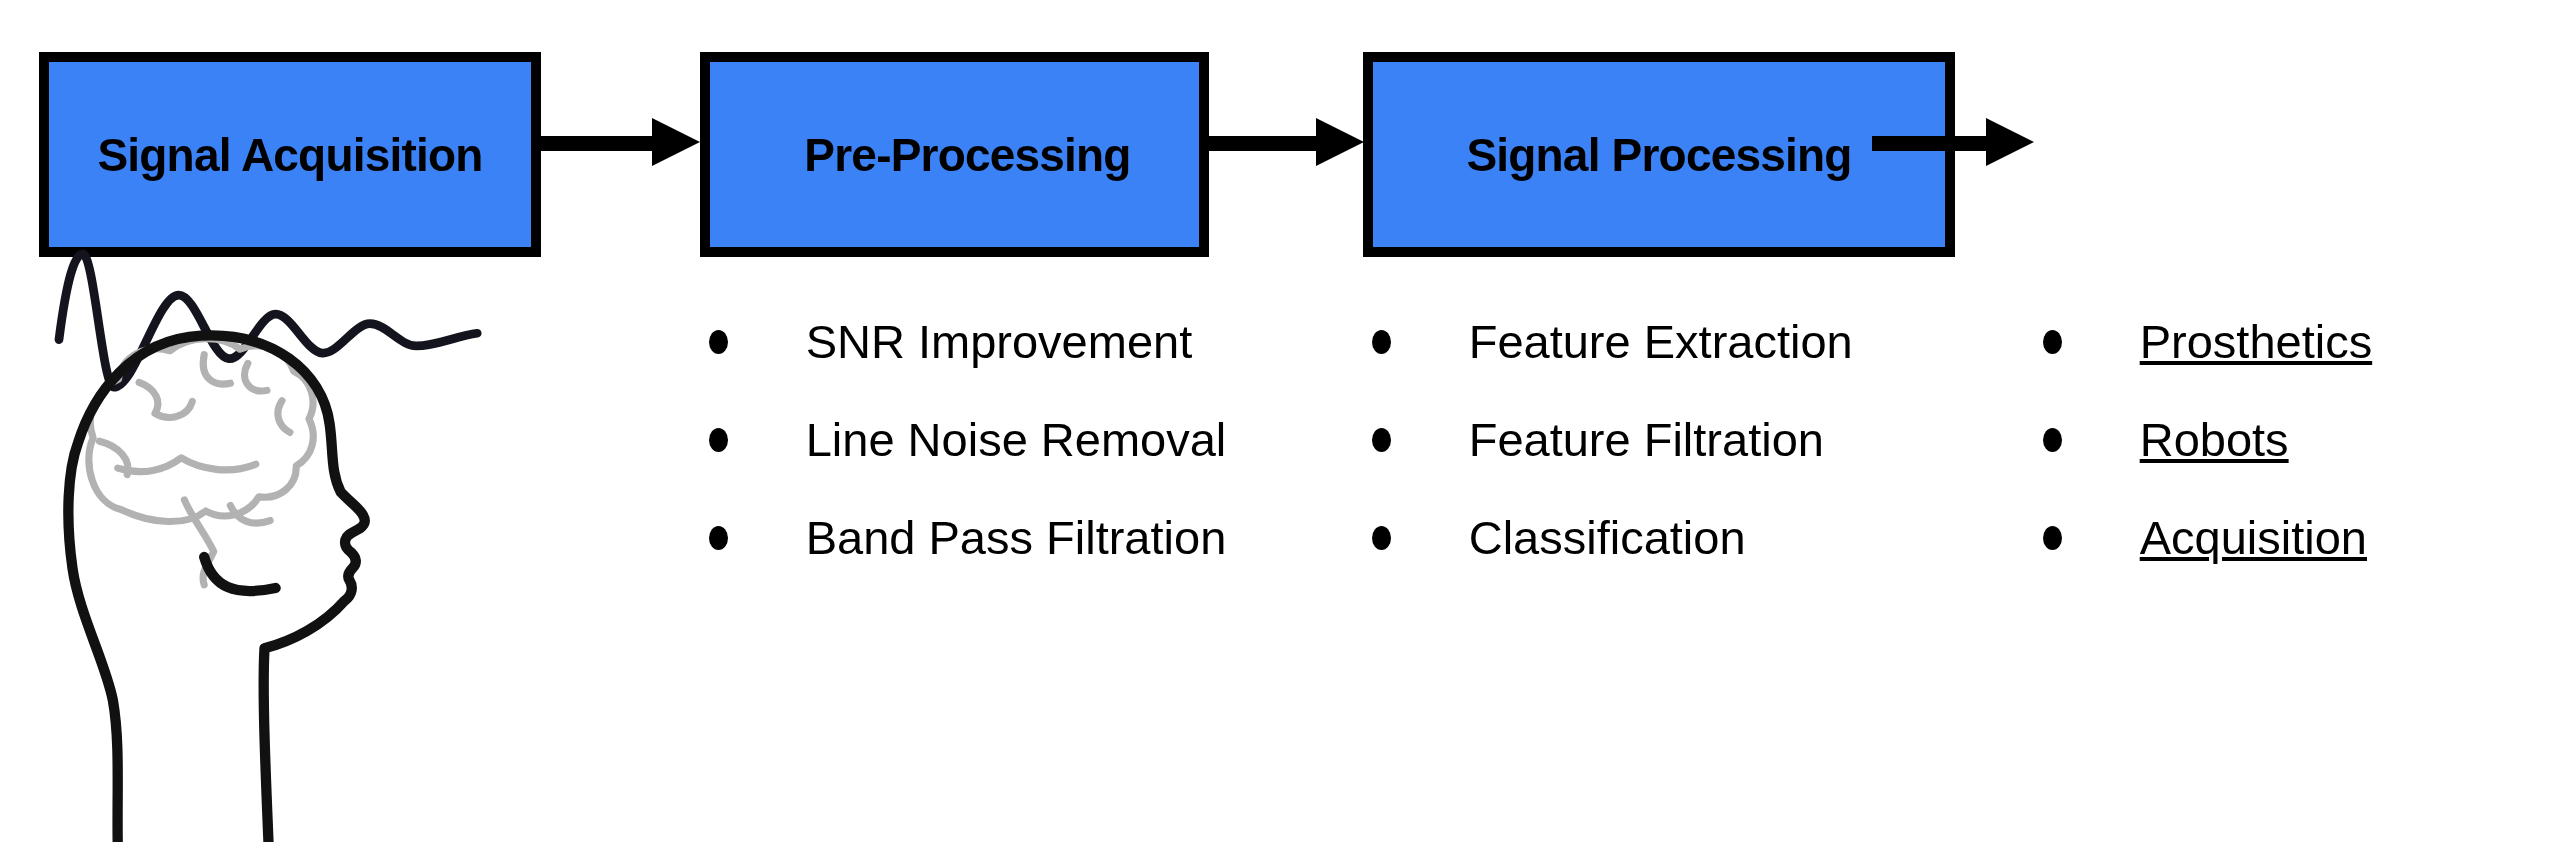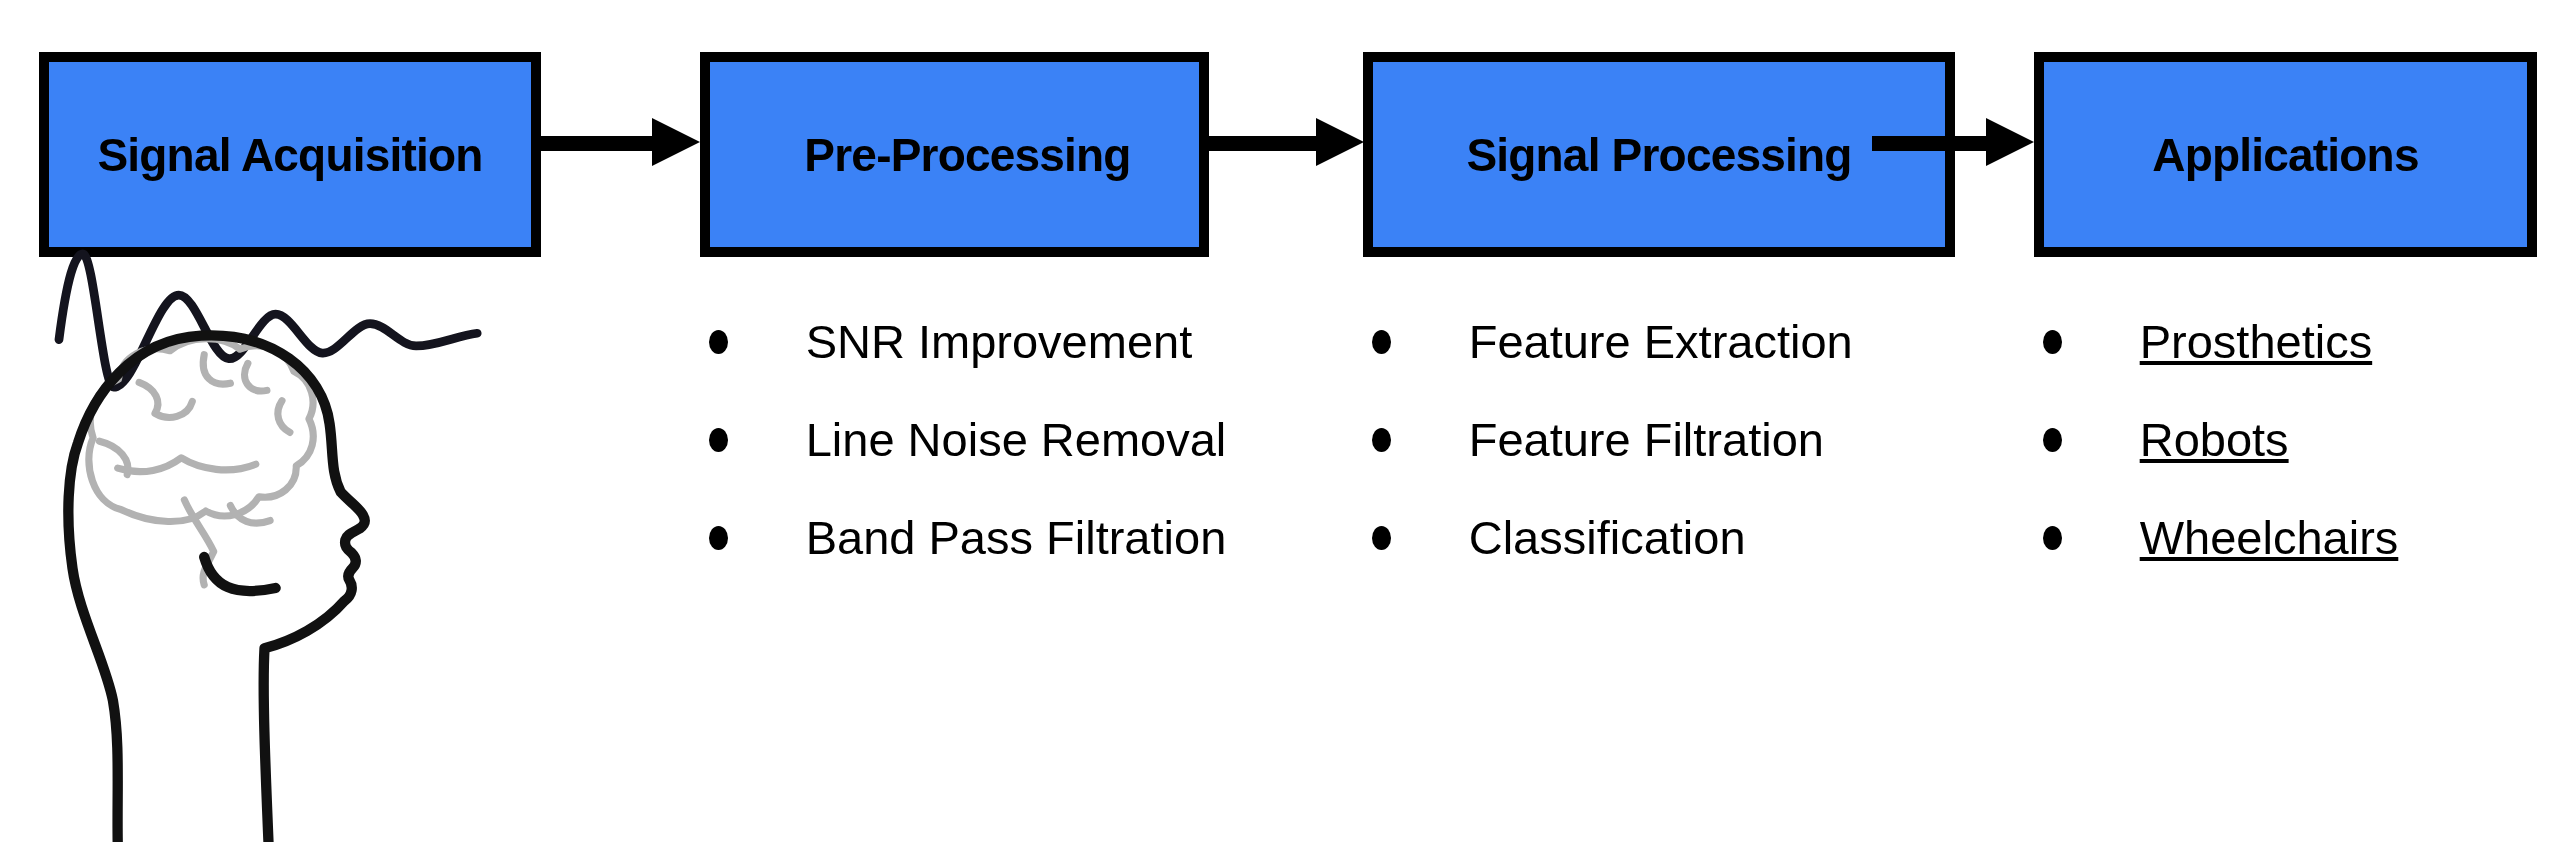--- a/index.html
+++ b/index.html
@@ -57,23 +57,20 @@
 
   <div class="stage-box" style="left:39px;width:502px;">
     <span class="stage-title">Signal Acquisition</span>
   </div>
   <div class="stage-box" style="left:700px;width:509px;padding-left:26px;">
     <span class="stage-title">Pre-Processing</span>
   </div>
   <div class="stage-box" style="left:1363px;width:592px;">
     <span class="stage-title">Signal Processing</span>
   </div>
-  <div class="stage-box" style="left:2034px;width:503px;">
-    <span class="stage-title">Applications</span>
-  </div>
 
   <div class="arrow" style="left:541px;width:159px;">
     <div class="shaft"></div>
     <div class="tip"></div>
   </div>
   <div class="arrow" style="left:1209px;width:155px;">
     <div class="shaft"></div>
     <div class="tip"></div>
   </div>
   <div class="arrow" style="left:1872px;width:162px;">
@@ -123,21 +120,21 @@
       </div>
 
       <div class="bullet-item">
         <span class="bullet-dot"></span>
         <span class="bullet-text">Robots</span>
       </div>
 
 
       <div class="bullet-item">
         <span class="bullet-dot"></span>
-        <span class="bullet-text">Wheelchairs</span>
+        <span class="bullet-text">Acquisition</span>
       </div>
     </div>
 
   <svg class="illustration" width="492" height="612" viewBox="40 290 620 771">
 
     <path d="M 74 428
              C 84 350 94 320 104 320
              C 118 320 129 488 143 488
              C 170 488 198 372 225 372
              C 247 372 266 450 288 452

